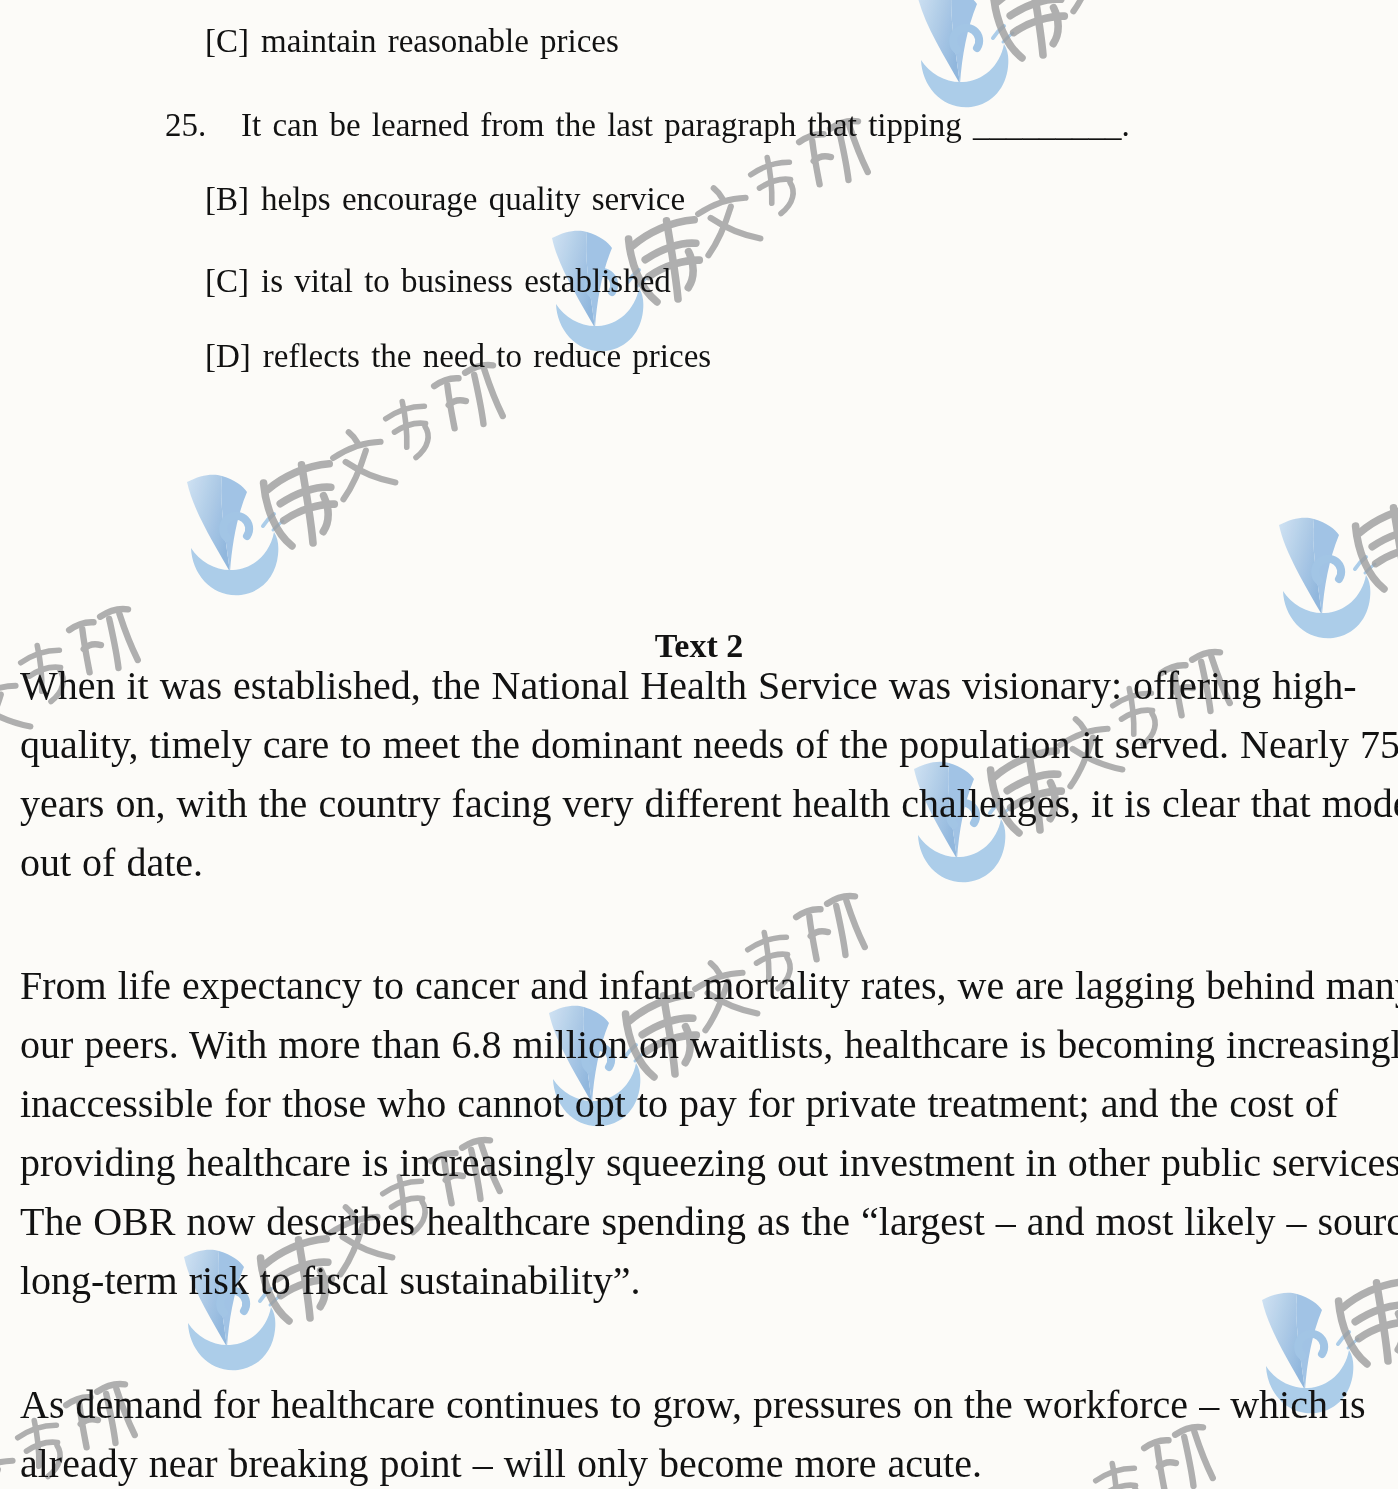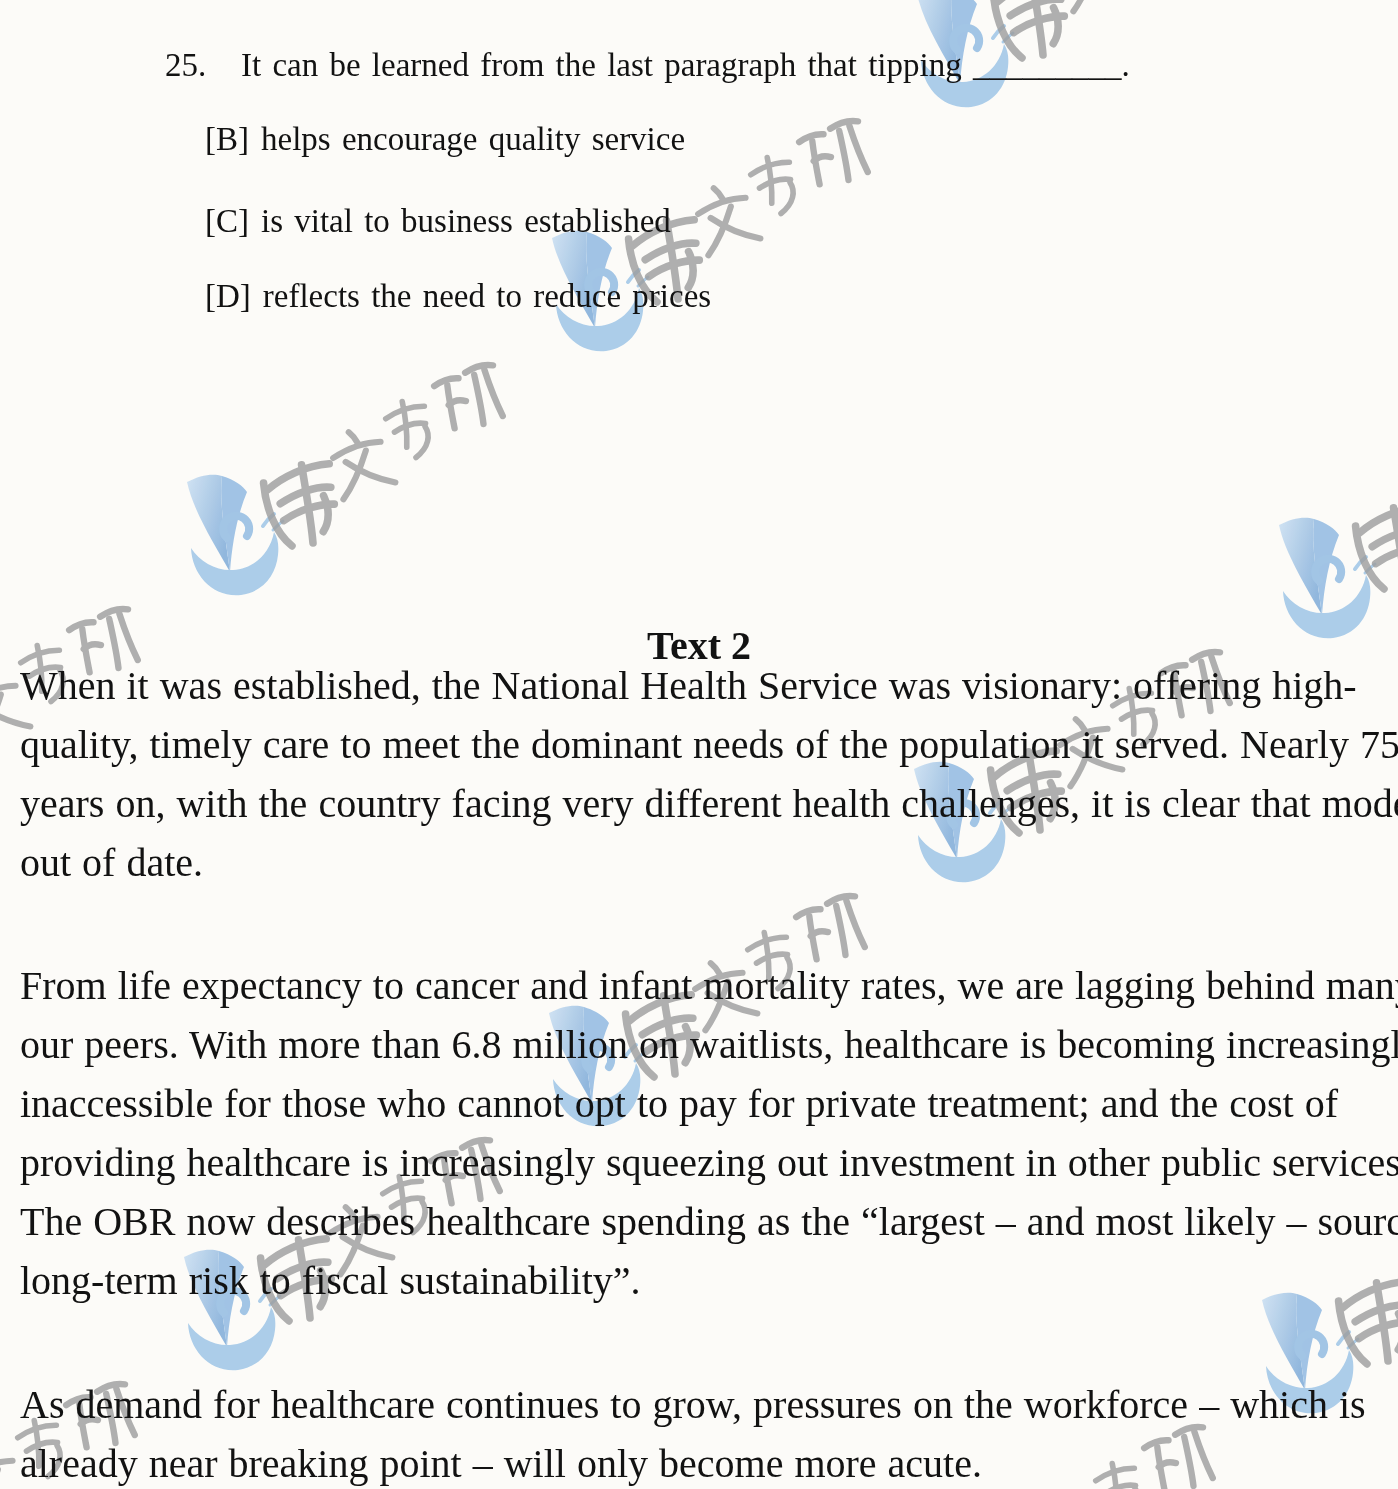--- a/index.html
+++ b/index.html
@@ -15,21 +15,21 @@
   
   .txt{position:absolute;z-index:2;}
   .qblock{left:205px;top:11px;}
   .opt-row,.q-row{font-size:33px;line-height:60px;white-space:pre;word-spacing:3px;}
   .q-row{margin-left:-40px;}
   .q-num{display:inline-block;width:76px;}
   .opt-label{margin-right:12px;}
   .mt18{margin-top:18px}.mt24{margin-top:24px}.mt16{margin-top:16px}
   .mt14{margin-top:14px}.mt22{margin-top:22px}.mt15{margin-top:15px}
   .heading{top:616px;left:0;width:100%;text-align:center;
-           font-weight:bold;font-size:40px;line-height:60px;}
+           font-weight:bold;font-size:34px;line-height:60px;}
   .para{left:20px;font-size:40px;line-height:59px;white-space:pre;word-spacing:1px;}
   #p1{top:656px}#p2{top:956px}#p3{top:1375px}
 </style>
 </head>
 <body>
 
 <div class="page">
 
   <svg width="0" height="0" style="position:absolute" aria-hidden="true">
     <defs>
@@ -127,20 +127,21 @@
       <use href="#wm-seg"></use>
     </svg>
   <svg class="wm" style="left:870px;top:1364px" width="420" height="330" viewBox="0 0 420 330">
       <use href="#wm-seg"></use>
     </svg>
   <svg class="wm" style="left:1235px;top:1120px" width="420" height="330" viewBox="0 0 420 330">
       <use href="#wm-seg"></use>
     </svg>
 
   <div class="txt qblock">
+    <div class="opt-row"><span class="opt-label">[C]</span><span>maintain reasonable prices</span></div>
     <div class="q-row mt24"><span class="q-num">25.</span><span>It can be learned from the last paragraph that tipping _________.</span></div>
     <div class="opt-row mt14"><span class="opt-label">[B]</span><span>helps encourage quality service</span></div>
     <div class="opt-row mt22"><span class="opt-label">[C]</span><span>is vital to business established</span></div>
     <div class="opt-row mt15"><span class="opt-label">[D]</span><span>reflects the need to reduce prices</span></div>
   </div>
 
   <div class="txt heading">Text 2</div>
   <div class="txt para" id="p1">When it was established, the National Health Service was visionary: offering high-
 quality, timely care to meet the dominant needs of the population it served. Nearly 75
 years on, with the country facing very different health challenges, it is clear that model is

